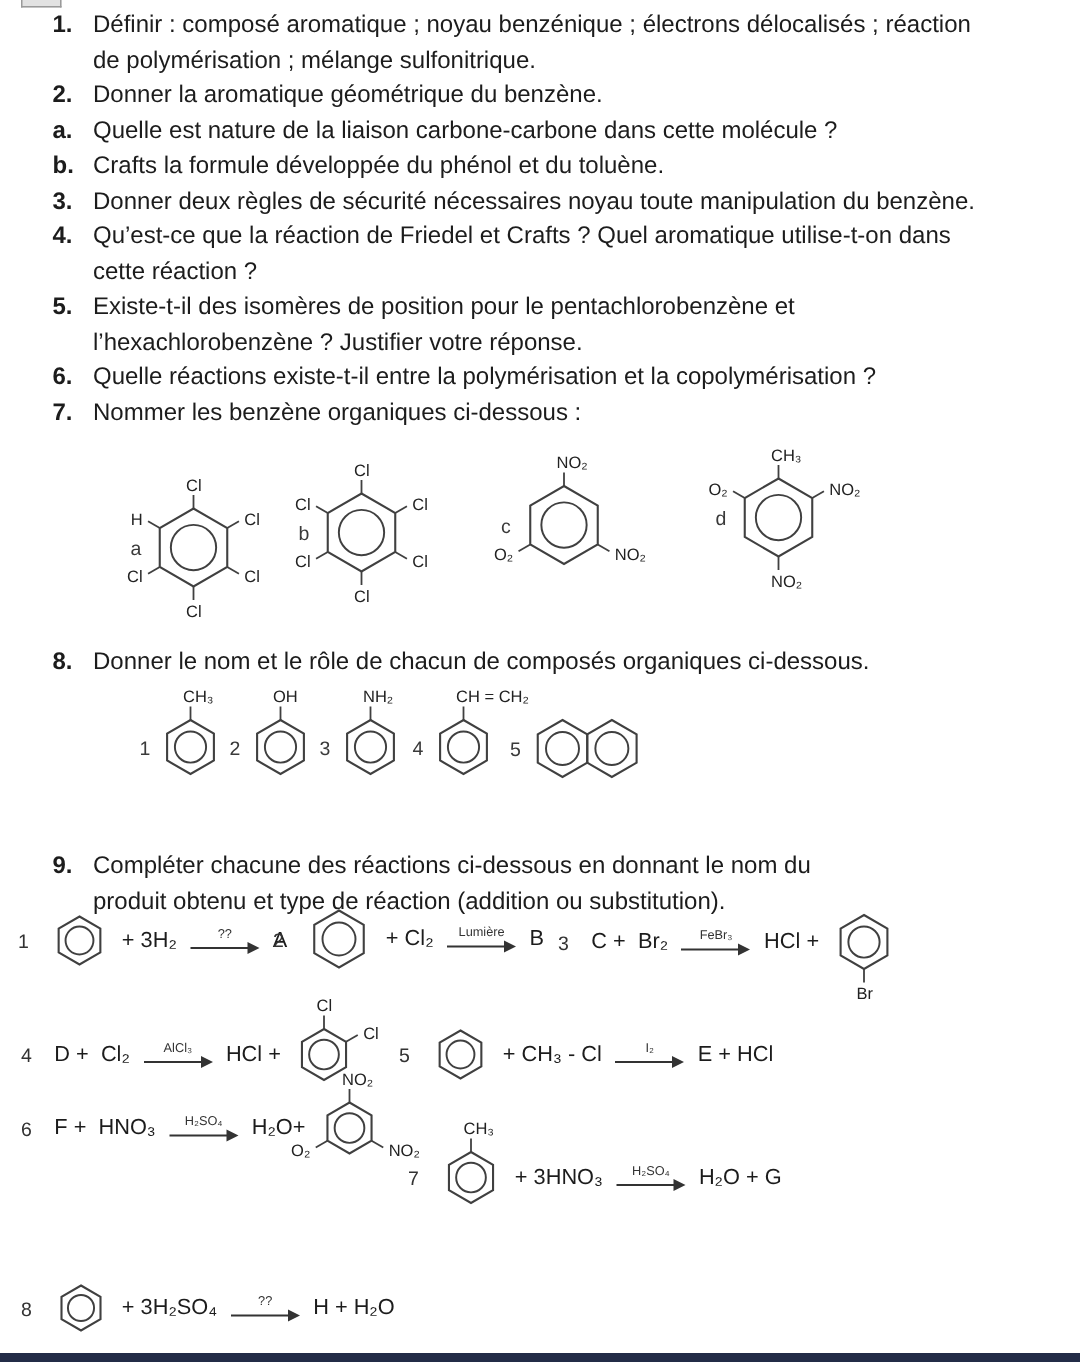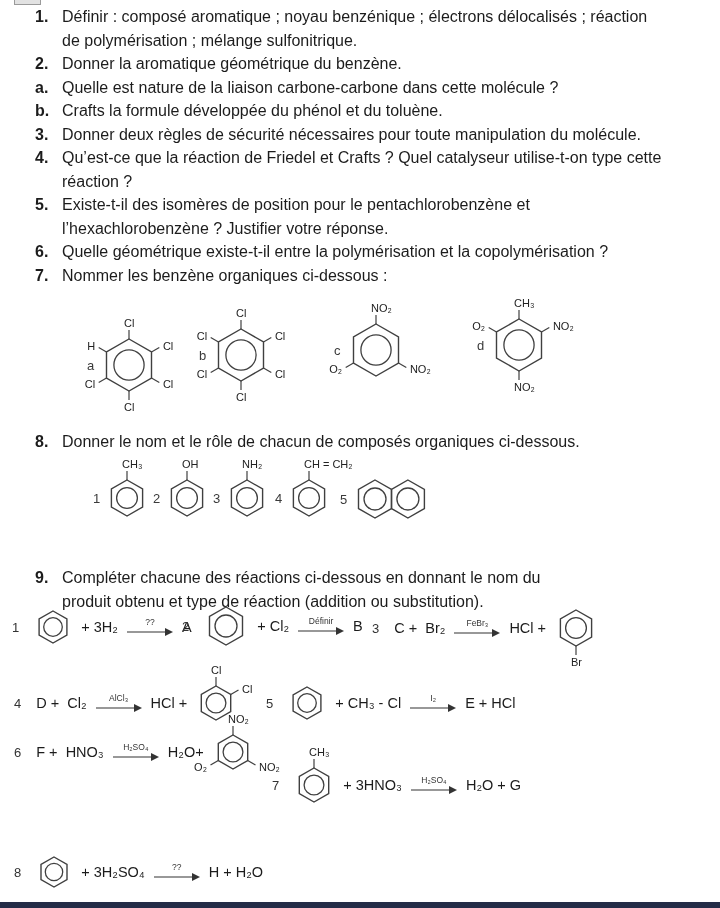--- a/index.html
+++ b/index.html
@@ -59,33 +59,33 @@
     <div class="q-item">
       <span class="q-num">a.</span>
       <span class="q-text">Quelle est nature de la liaison carbone-carbone dans cette molécule ?</span>
     </div>
     <div class="q-item">
       <span class="q-num">b.</span>
       <span class="q-text">Crafts la formule développée du phénol et du toluène.</span>
     </div>
     <div class="q-item">
       <span class="q-num">3.</span>
-      <span class="q-text">Donner deux règles de sécurité nécessaires pour toute manipulation du molécule.</span>
+      <span class="q-text">Donner deux règles de sécurité nécessaires noyau toute manipulation du benzène.</span>
     </div>
     <div class="q-item">
       <span class="q-num">4.</span>
-      <span class="q-text">Qu’est-ce que la réaction de Friedel et Crafts ? Quel catalyseur utilise-t-on type cette réaction ?</span>
+      <span class="q-text">Qu’est-ce que la réaction de Friedel et Crafts ? Quel aromatique utilise-t-on dans cette réaction ?</span>
     </div>
     <div class="q-item">
       <span class="q-num">5.</span>
       <span class="q-text">Existe-t-il des isomères de position pour le pentachlorobenzène et l’hexachlorobenzène ? Justifier votre réponse.</span>
     </div>
     <div class="q-item">
       <span class="q-num">6.</span>
-      <span class="q-text">Quelle géométrique existe-t-il entre la polymérisation et la copolymérisation ?</span>
+      <span class="q-text">Quelle réactions existe-t-il entre la polymérisation et la copolymérisation ?</span>
     </div>
     <div class="q-item">
       <span class="q-num">7.</span>
       <span class="q-text">Nommer les benzène organiques ci-dessous :</span>
     </div>
   </div>
 
 <div id="q7-structures">
     <div class="struct" style="left: 87px; top: 336px;">
       <span class="slabel">a</span>
@@ -231,21 +231,21 @@
       <span class="ftext">A</span>
     </div>
     <div class="rxn" style="left: 182px; top: 604px;">
       <span class="rnum">2</span>
       <svg width="44" height="44" class="ringsvg">
         <polygon points="22.0,3.0 38.5,12.5 38.5,31.5 22.0,41.0 5.5,31.5 5.5,12.5" class="hex"></polygon>
         <circle cx="22" cy="22" r="11.0" class="inner"></circle>
       </svg>
       <span class="ftext">+ Cl₂</span>
       <span class="arrow">
-        <span class="arrow-label">Définir</span>
+        <span class="arrow-label">Lumière</span>
         <svg width="46" height="10">
           <line x1="0" y1="5" x2="39" y2="5" class="aline"></line>
           <polygon points="38,1 46,5 38,9" class="ahead"></polygon>
         </svg>
       </span>
       <span class="ftext">B</span>
     </div>
     <div class="rxn" style="left: 372px; top: 607px;">
       <span class="rnum">3</span>
       <span class="ftext">C +  Br₂</span>

